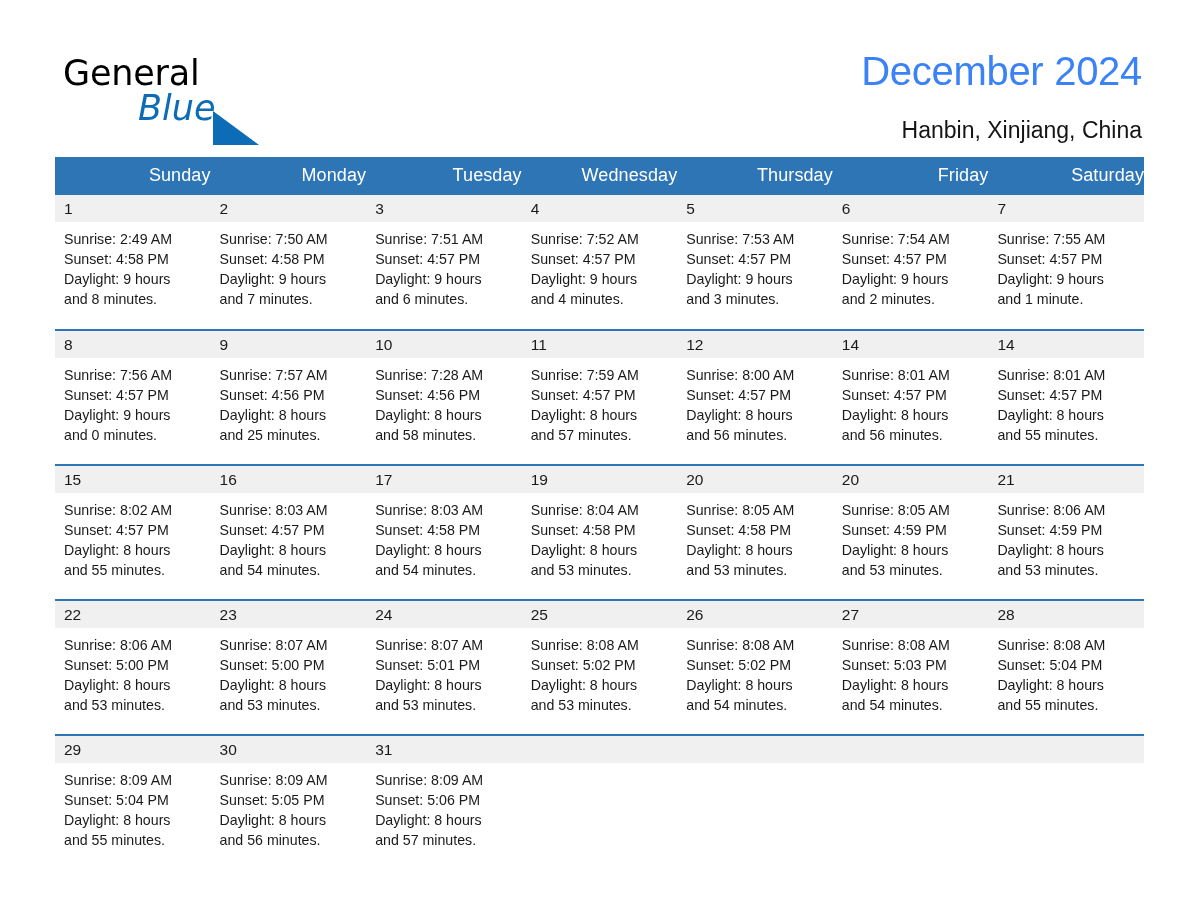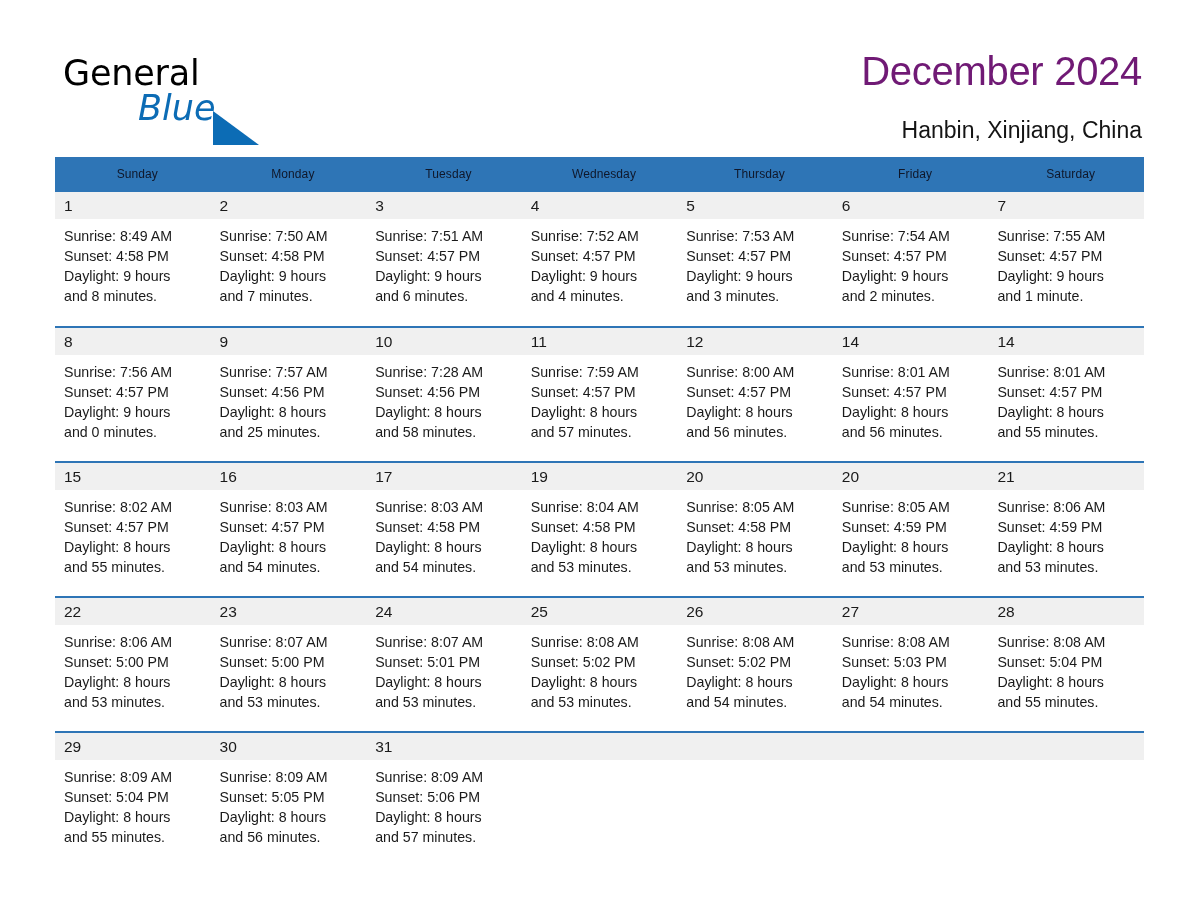--- a/index.html
+++ b/index.html
@@ -67,21 +67,21 @@
     font-weight: 400;
     font-style: italic;
   }
   .title {
     position: absolute;
     right: 52px;
     top: 47px;
     font-size: 40px;
     line-height: 48px;
     font-weight: 400;
-    color: #701a75;
+    color: #3b82f6;
     text-align: right;
     white-space: nowrap;
     letter-spacing: -0.3px;
   }
   .subtitle {
     position: absolute;
     right: 52px;
     top: 116px;
     font-size: 23px;
     line-height: 28px;
@@ -100,24 +100,24 @@
   }
   table.cal {
     border-collapse: collapse;
     table-layout: fixed;
     width: 1089px;
   }
   table.cal col { width: 155.57px; }
 
   thead th {
     background: #2E75B6;
-    color: #0f172a;
-    font-size: 12px;
+    color: #ffffff;
+    font-size: 18px;
     font-weight: 400;
-    text-align: center;
+    text-align: right;
     padding: 8px 0 9px 9px;
     height: 18px;
     vertical-align: middle;
     letter-spacing: 0.1px;
   }
 
   tbody tr.week > td {
     vertical-align: top;
     padding: 0;
     border-top: 2px solid #2E75B6;
@@ -188,21 +188,21 @@
           <th>Friday</th>
           <th>Saturday</th>
         </tr>
       </thead>
       <tbody>
 
         <tr class="week">
           <td>
             <div class="daynum">1</div>
             <div class="details">
-              <div>Sunrise: 8:49 AM</div>
+              <div>Sunrise: 2:49 AM</div>
               <div>Sunset: 4:58 PM</div>
               <div>Daylight: 9 hours</div>
               <div>and 8 minutes.</div>
             </div>
           </td>
           <td>
             <div class="daynum">2</div>
             <div class="details">
               <div>Sunrise: 7:50 AM</div>
               <div>Sunset: 4:58 PM</div>

